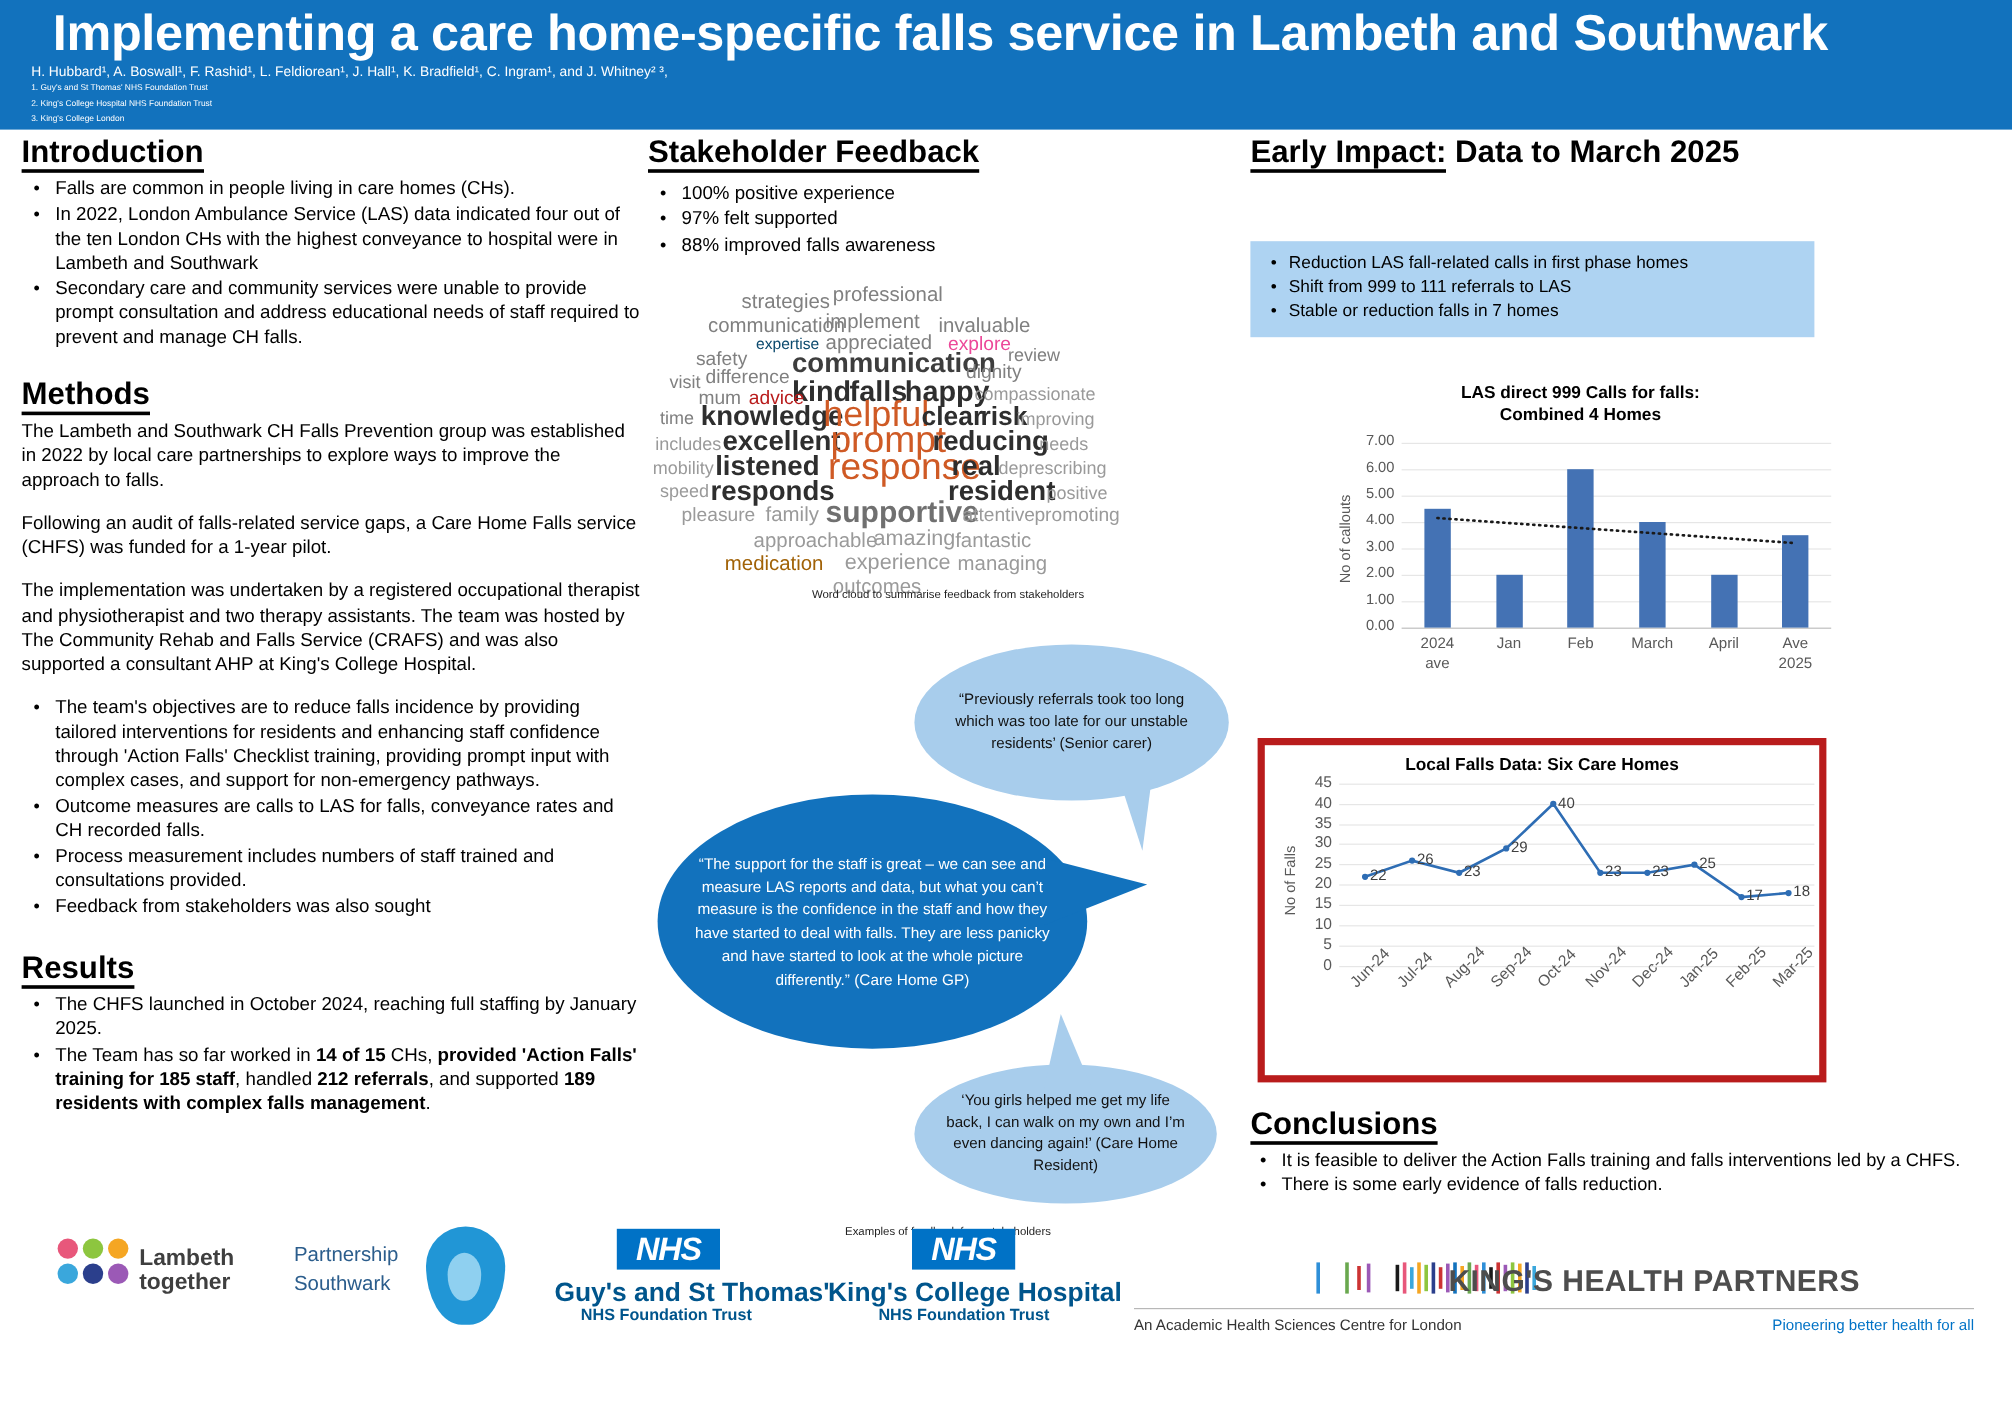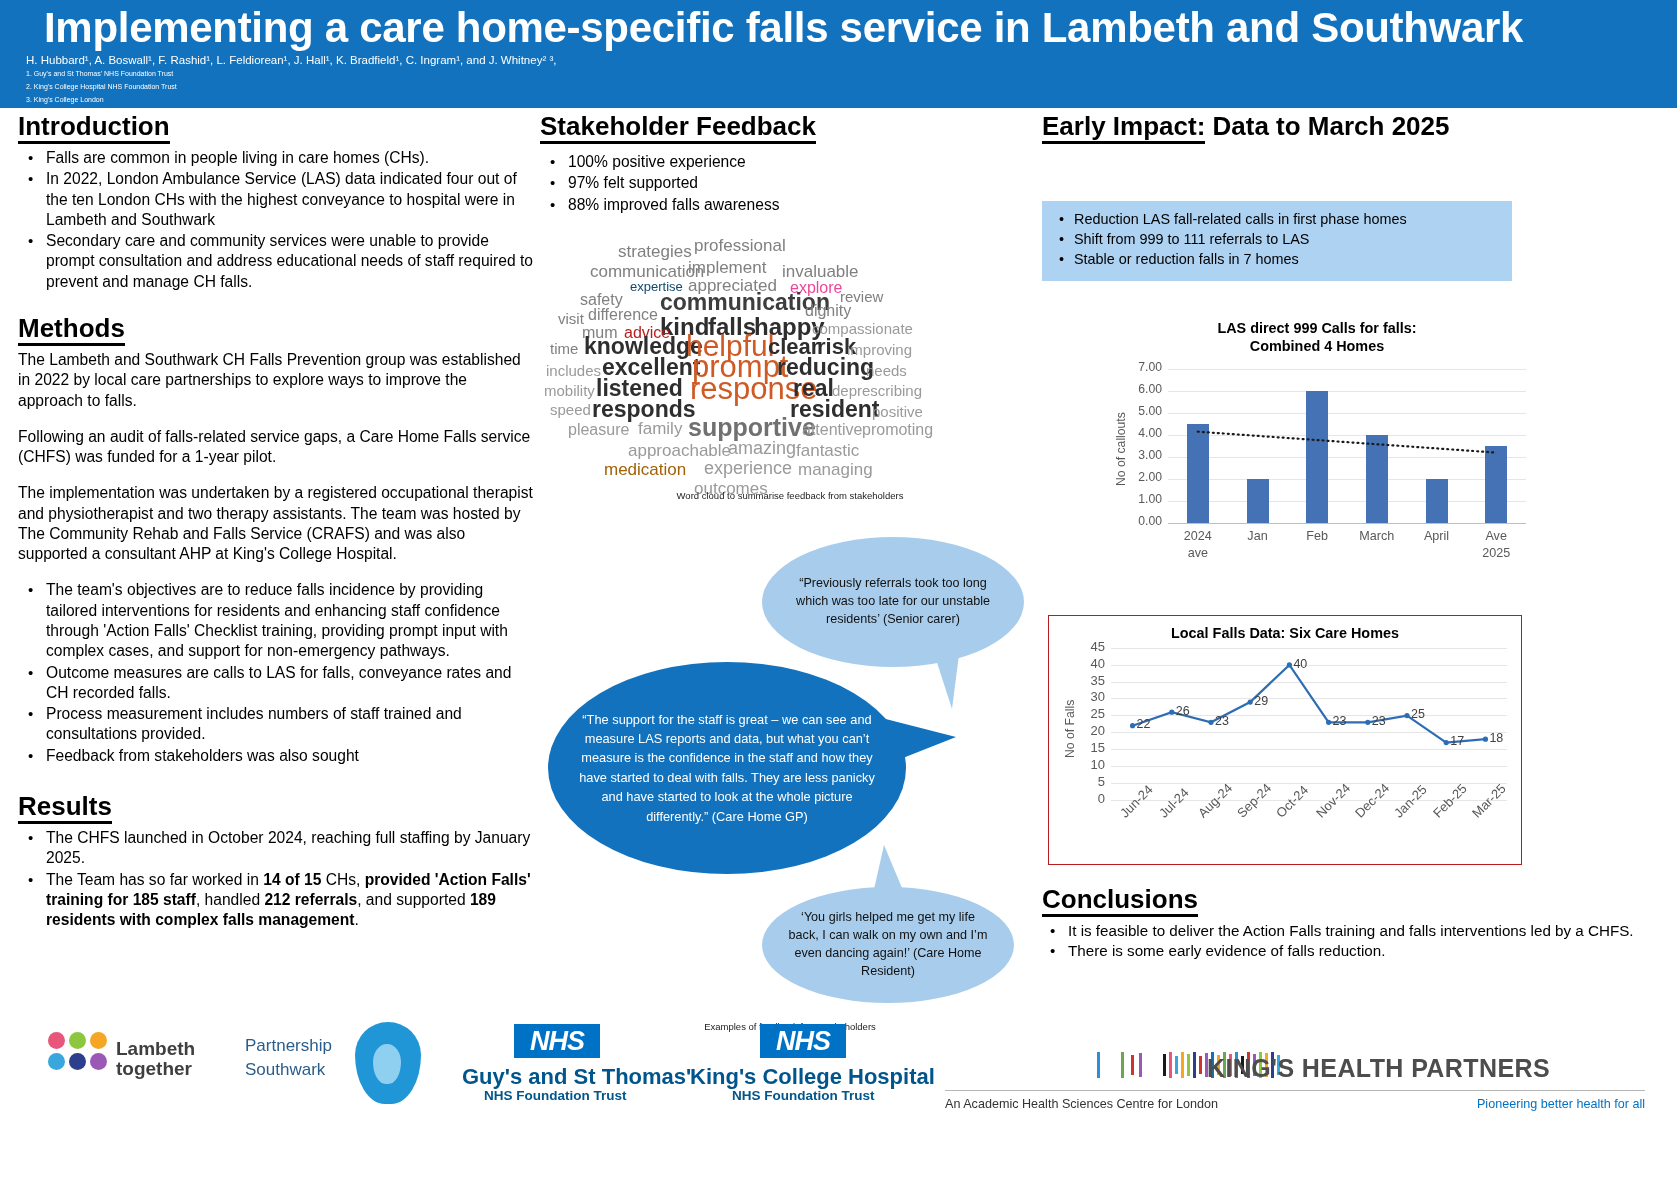--- a/index.html
+++ b/index.html
@@ -110,22 +110,22 @@
   #impact-box {
     margin-top:56px; background:#aed3f2; padding:9px 14px 11px 14px; width:470px;
   }
   #impact-box ul { list-style:none; margin:0; padding:0; }
   #impact-box li { position:relative; padding-left:18px; font-size:14.4px; line-height:1.38; }
   #impact-box li:before { content:"•"; position:absolute; left:3px; top:0; }
 
   .chart-card { position:relative; background:#fff; }
   #chart1 { margin-top:38px; margin-left:60px; width:430px; height:270px; }
   #chart2 {
-    margin-top:26px; margin-left:6px; width:474px; height:250px;
-    border:1px solid #b91c1c;
+    margin-top:26px; margin-left:6px; width:474px; height:287px;
+    border:6px solid #b91c1c;
   }
   .chart-title {
     text-align:center; font-size:14.4px; font-weight:bold; line-height:1.25;
   }
 
   .axis-label-y {
     position:absolute; font-size:12.2px; color:#595959;
     transform:rotate(-90deg); transform-origin:left top; white-space:nowrap;
   }
   .ytick { position:absolute; font-size:12.2px; color:#595959; text-align:right; }

